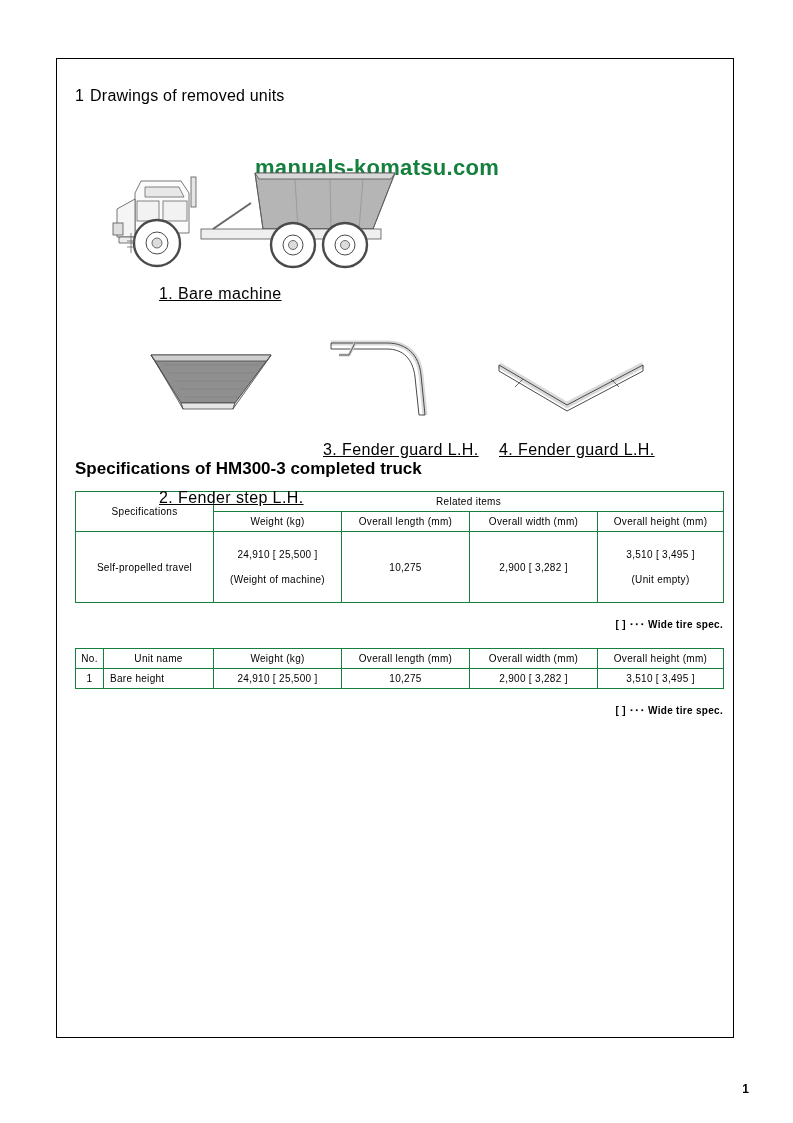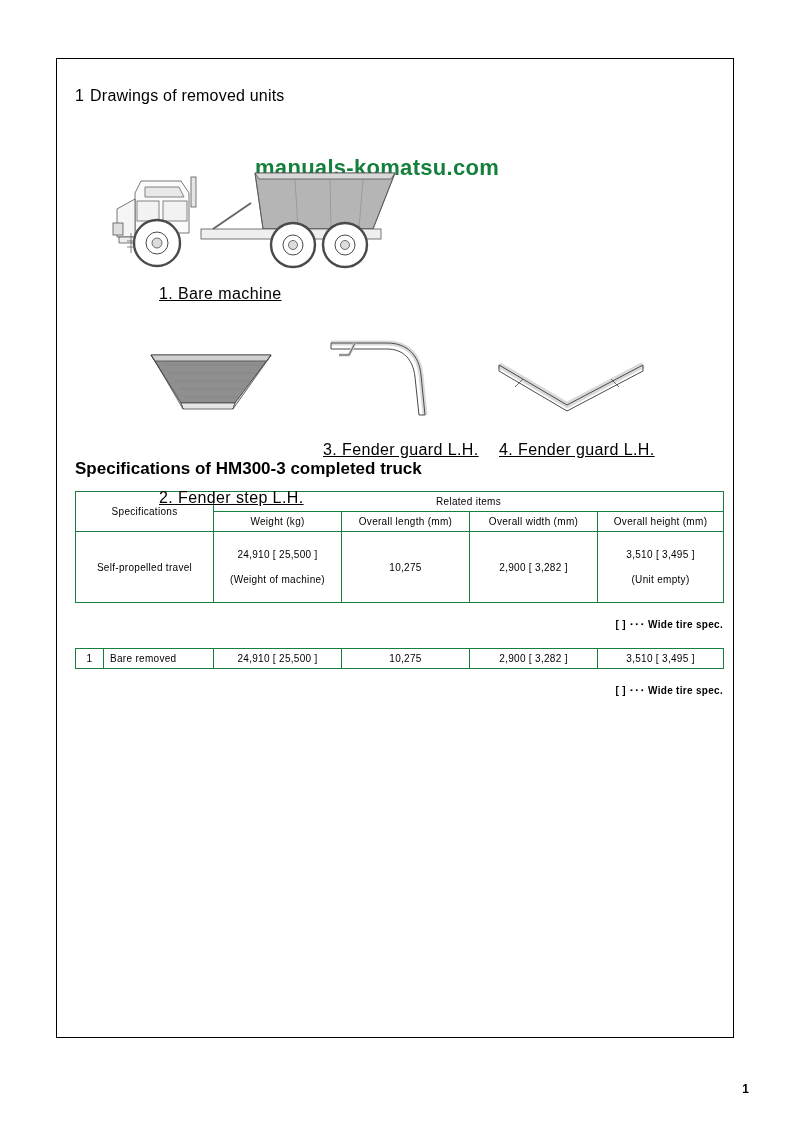--- a/index.html
+++ b/index.html
@@ -274,22 +274,30 @@
       <colgroup>
         <col style="width:28px">
         <col style="width:110px">
         <col style="width:128px">
         <col style="width:128px">
         <col style="width:128px">
         <col style="width:126px">
       </colgroup>
       <tbody>
         <tr>
+          <td>No.</td>
+          <td>Unit name</td>
+          <td>Weight (kg)</td>
+          <td>Overall length (mm)</td>
+          <td>Overall width (mm)</td>
+          <td>Overall height (mm)</td>
+        </tr>
+        <tr>
           <td>1</td>
-          <td style="text-align:left; padding-left:6px">Bare removed</td>
+          <td style="text-align:left; padding-left:6px">Bare height</td>
           <td>24,910  [ 25,500 ]</td>
           <td>10,275</td>
           <td>2,900  [ 3,282 ]</td>
           <td>3,510  [ 3,495 ]</td>
         </tr>
       </tbody>
     </table>
     <div class="note">[  ] ･･･ Wide tire spec.</div>
 
   </div>

